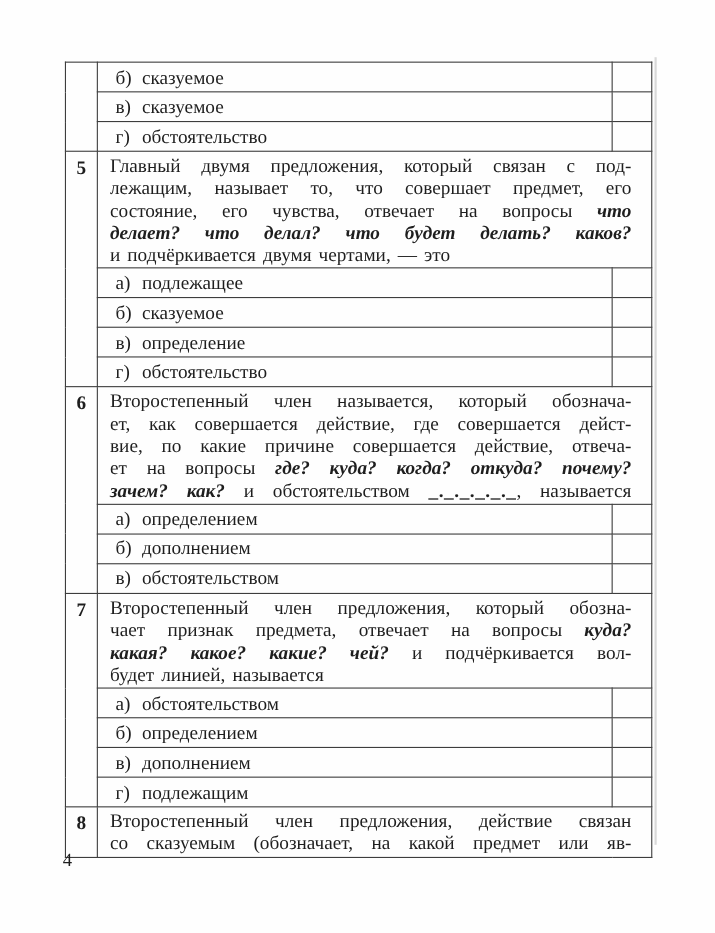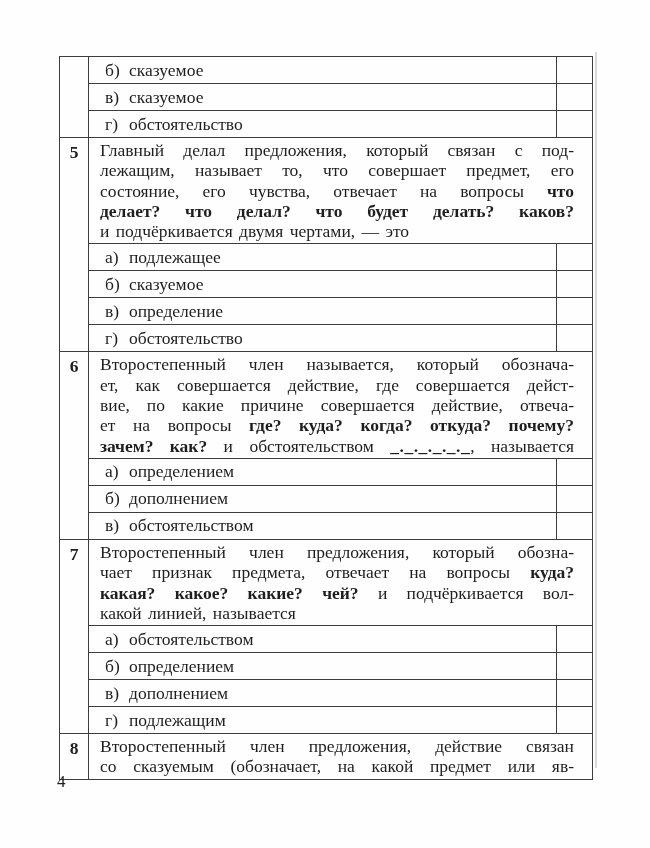--- a/index.html
+++ b/index.html
@@ -37,21 +37,21 @@
     padding:2px 18px 2px 11px;
     font-size:17.5px;
     line-height:20.3px;
   }
   .line {
     white-space:nowrap;
     word-spacing:2px;
     text-align:justify;
   }
   .line.j { text-align-last:justify; }
-  .bi { font-weight:bold; }
+  .bi { font-weight:bold; font-style:italic; }
   .dashdot { font-style:normal; font-weight:bold; letter-spacing:0.5px; }
   tr.optrow { height:27px; }
   td.opt {
     font-size:17.5px;
     vertical-align:middle;
     padding:0;
   }
   .opt-inner { display:flex; align-items:center; padding-left:16px; }
   .opt-letter { width:24px; flex:0 0 24px; }
   td.ansbox { background:#fefefe; }
@@ -105,21 +105,21 @@
             <span class="opt-letter">г)</span>
             <span>обстоятельство</span>
           </div>
         </td>
         <td class="ansbox"></td>
       </tr>
 
       <tr>
         <td class="num" rowspan="5">5</td>
         <td class="qtext" colspan="2">
-          <div class="line j"><span>Главный делал предложения, который связан с под-</span></div>
+          <div class="line j"><span>Главный двумя предложения, который связан с под-</span></div>
           <div class="line j"><span>лежащим, называет то, что совершает предмет, его</span></div>
           <div class="line j"><span>состояние, его чувства, отвечает на вопросы </span><span class="bi">что</span></div>
           <div class="line j"><span class="bi">делает? что делал? что будет делать? каков?</span></div>
           <div class="line"><span>и подчёркивается двумя чертами, — это</span></div>
         </td>
       </tr>
       <tr class="optrow">
         <td class="opt">
           <div class="opt-inner">
             <span class="opt-letter">а)</span>
@@ -193,21 +193,21 @@
         </td>
         <td class="ansbox"></td>
       </tr>
 
       <tr>
         <td class="num" rowspan="5">7</td>
         <td class="qtext" colspan="2">
           <div class="line j"><span>Второстепенный член предложения, который обозна-</span></div>
           <div class="line j"><span>чает признак предмета, отвечает на вопросы </span><span class="bi">куда?</span></div>
           <div class="line j"><span class="bi">какая? какое? какие? чей?</span><span> и подчёркивается вол-</span></div>
-          <div class="line"><span>какой линией, называется</span></div>
+          <div class="line"><span>будет линией, называется</span></div>
         </td>
       </tr>
       <tr class="optrow">
         <td class="opt">
           <div class="opt-inner">
             <span class="opt-letter">а)</span>
             <span>обстоятельством</span>
           </div>
         </td>
         <td class="ansbox"></td>

